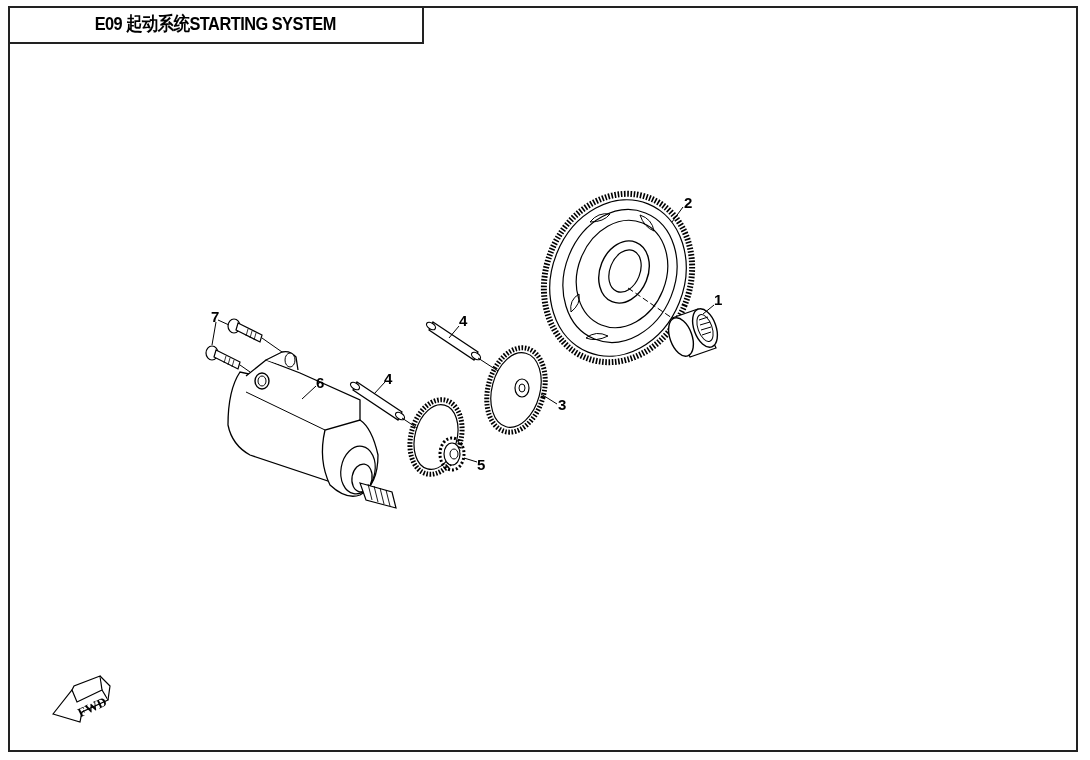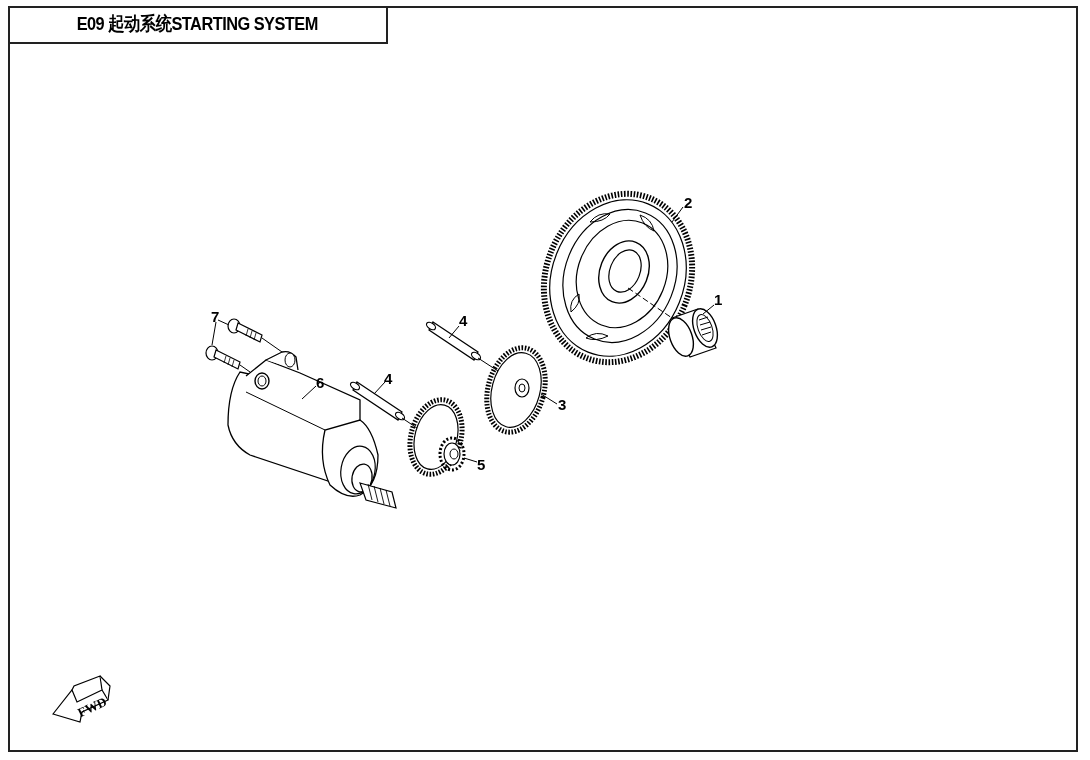--- a/index.html
+++ b/index.html
@@ -1,18 +1,18 @@
 <!DOCTYPE html>
 <html><head>
 <meta charset="utf-8">
 <style>
   html, body { margin: 0; padding: 0; background: #ffffff; }
   body { width: 1090px; height: 760px; position: relative; overflow: hidden; font-family: "Liberation Sans", sans-serif; }
   .frame { position: absolute; left: 8px; top: 6px; width: 1070px; height: 746px; border: 2px solid #222; box-sizing: border-box; }
-  .title-box { position: absolute; left: 8px; top: 6px; width: 380px; height: 38px; border: 2px solid #222; border-top: none; box-sizing: border-box; border-left: none; display: flex; align-items: center; justify-content: center; }
+  .title-box { position: absolute; left: 8px; top: 6px; width: 416px; height: 38px; border: 2px solid #222; border-top: none; box-sizing: border-box; border-left: none; display: flex; align-items: center; justify-content: center; }
   .title-box span { font-family: "Liberation Sans", sans-serif; font-weight: bold; font-size: 19px; letter-spacing: -0.6px; transform: scaleX(0.86); display: inline-block; color: #000; white-space: nowrap; }
   svg.drawing { position: absolute; left: 0; top: 0; }
   .callout { font-family: "Liberation Sans", sans-serif; font-weight: bold; font-size: 15px; fill: #000; }
   .fwd-text { font-family: "Liberation Serif", serif; font-weight: bold; font-size: 13px; fill: #000; }
 </style>
 </head>
 <body>
 
 <div class="frame"></div>
 <div class="title-box">

